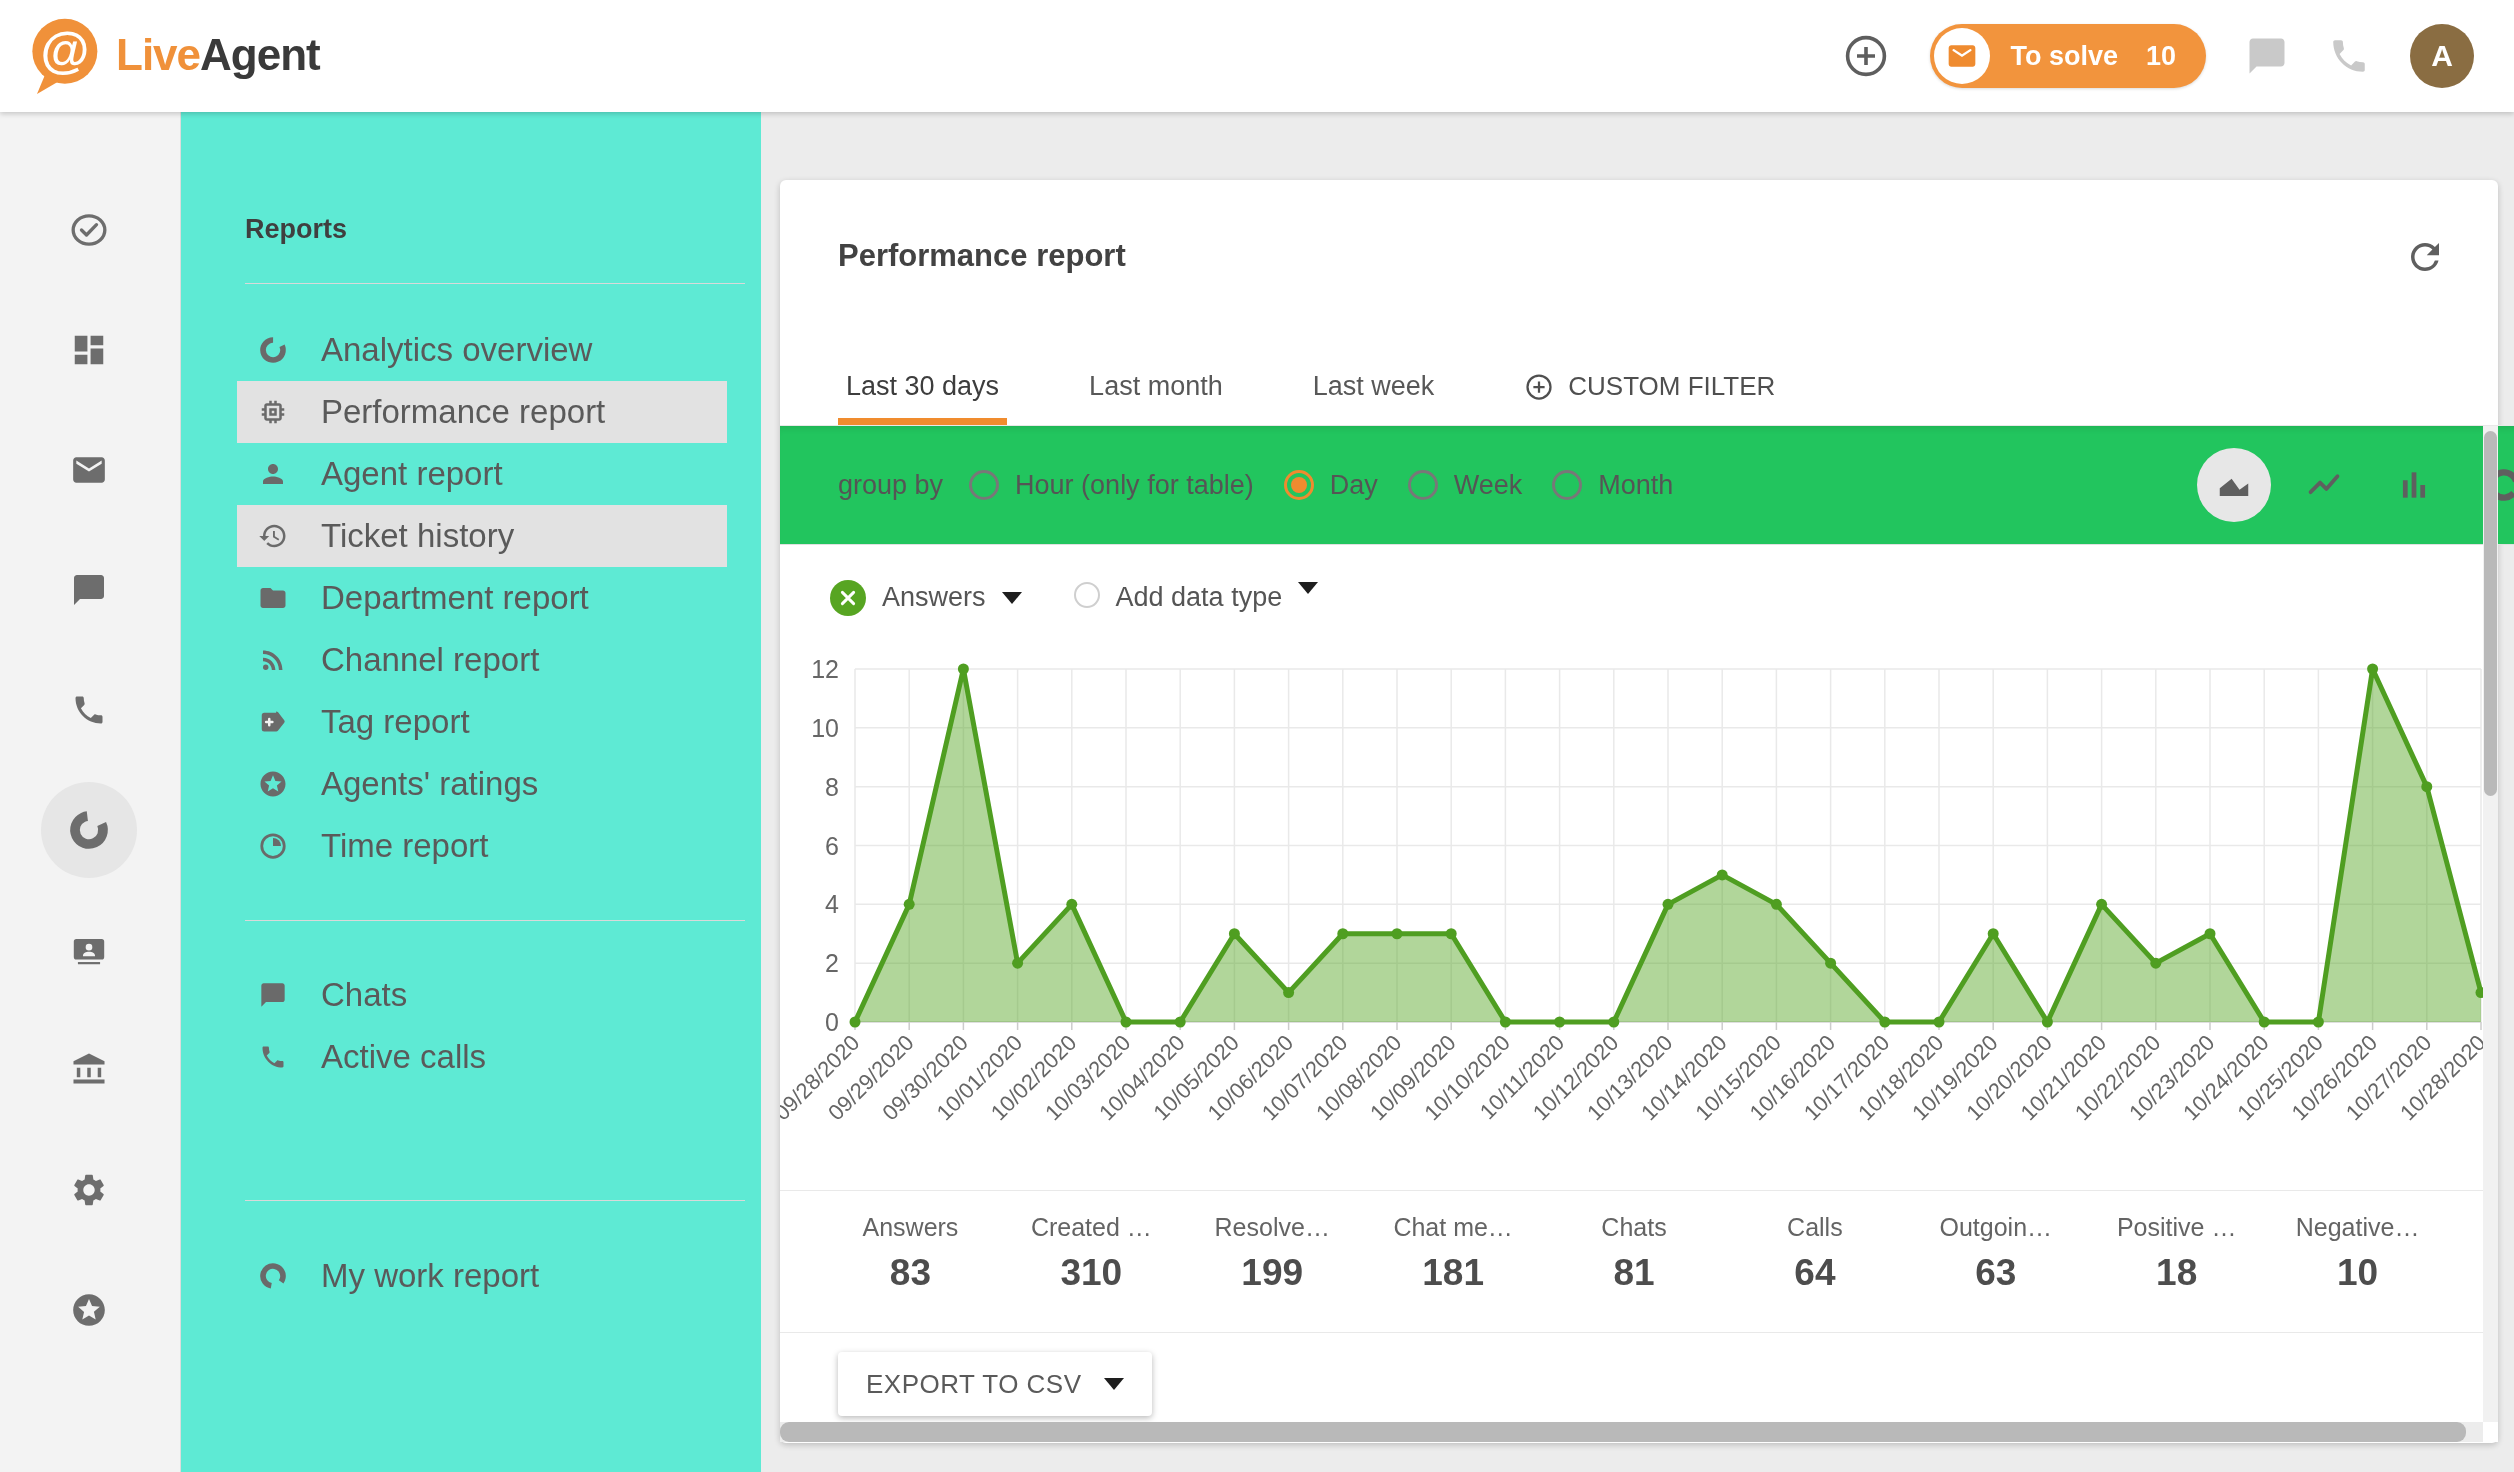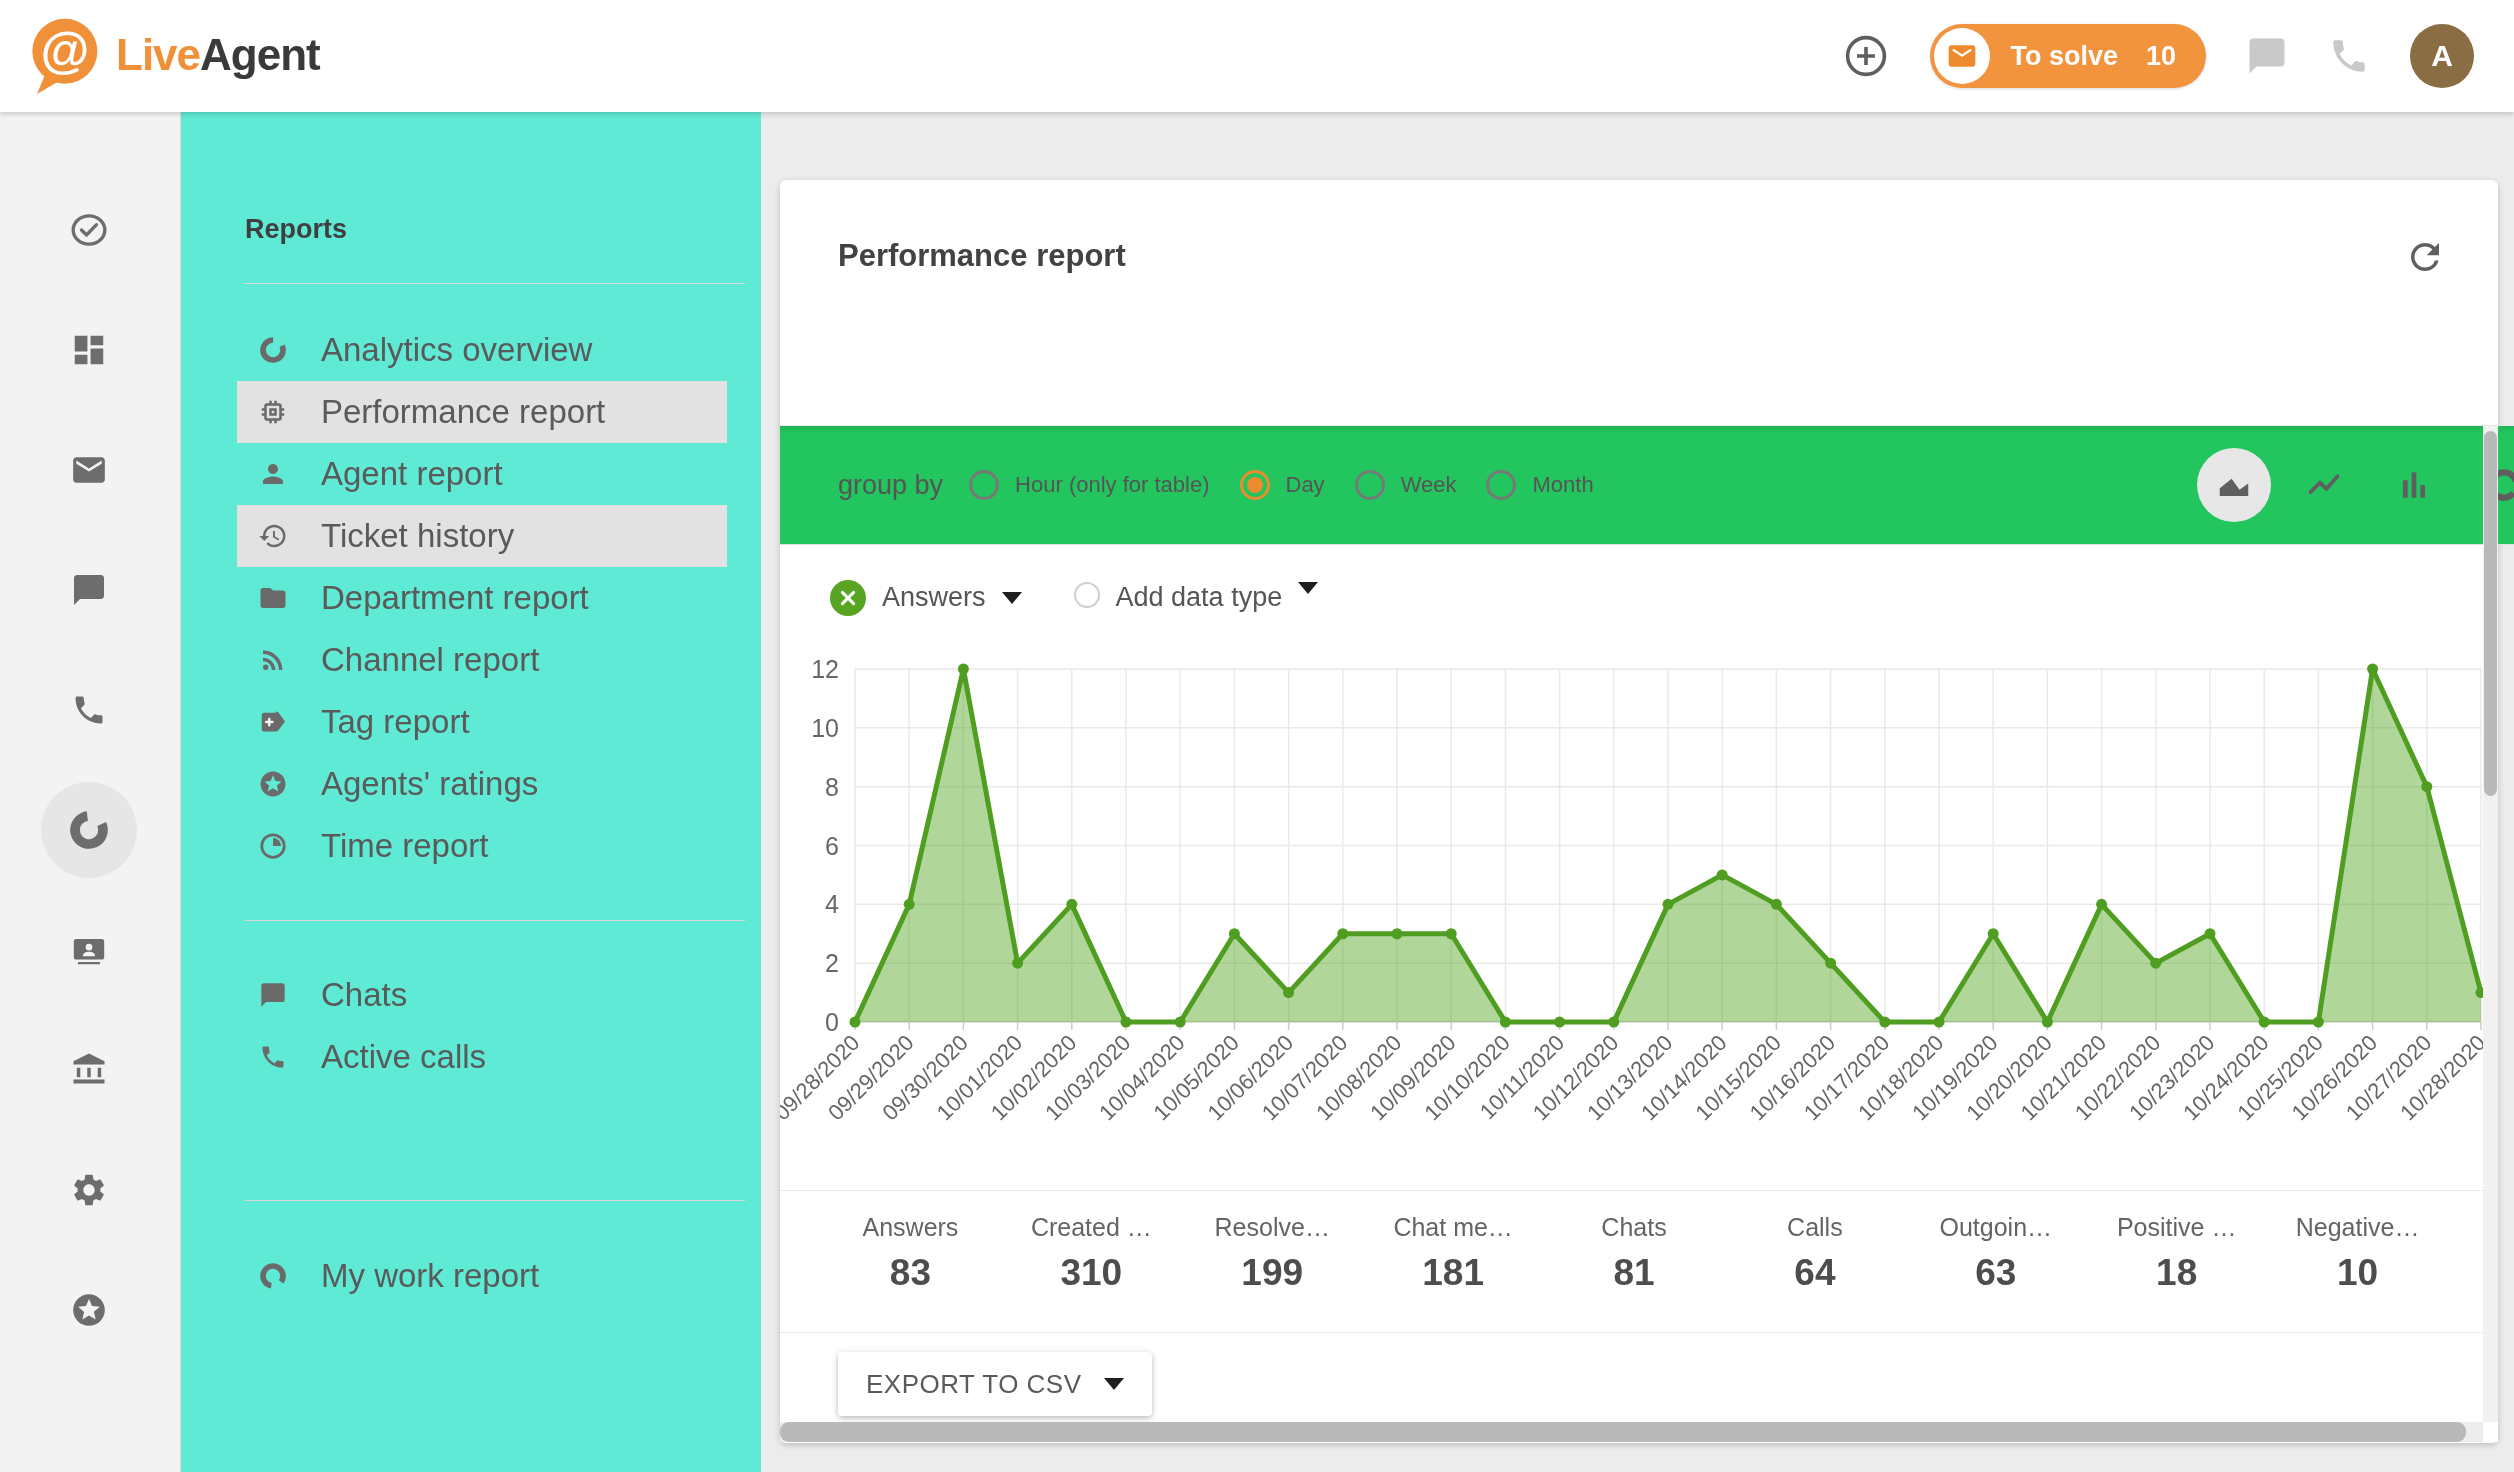--- a/index.html
+++ b/index.html
@@ -52,21 +52,21 @@
   .custom-filter { display:flex; align-items:center; gap:14px; font-size:26px; color:#4f4f4f; cursor:pointer; padding:0 8px; border-bottom:7px solid transparent; }
 
   .group-bar { position:absolute; left:0; top:245px; width:1811px; height:120px; background:#22c55e;
     border-top:1px solid #e8e8e8; border-bottom:1px solid #e0e0e0; box-shadow:inset 0 7px 7px -5px rgba(0,0,0,.10); }
   .group-left { position:absolute; left:58px; top:0; height:118px; display:flex; align-items:center; gap:30px; }
   .group-label { font-size:27px; color:#555555; margin-right:-4px; }
   .radio-opt { display:flex; align-items:center; gap:16px; cursor:pointer; }
   .radio { width:30px; height:30px; border-radius:50%; border:3px solid #787878; position:relative; flex:none; }
   .radio.selected { border-color:#ef8b2f; }
   .radio.selected::after { content:""; position:absolute; inset:4px; border-radius:50%; background:#ef8b2f; }
-  .radio-label { font-size:22px; color:#555555; }
+  .radio-label { font-size:27px; color:#555555; }
   .chart-type-group { position:absolute; right:50px; top:22px; display:flex; gap:16px; }
   .ct-btn { width:74px; height:74px; border:none; background:none; border-radius:50%; cursor:pointer;
     display:flex; align-items:center; justify-content:center; color:#5f5f5f; }
   .ct-btn.active { background:#e7e7e7; }
 
   .chip-row { position:absolute; left:50px; top:365px; height:105px; display:flex; align-items:center; }
   .series-chip { display:flex; align-items:center; gap:16px; cursor:pointer; }
   .chip-x { width:36px; height:36px; border-radius:50%; background:#57a522; display:flex; align-items:center; justify-content:center; }
   .chip-label { font-size:27px; color:#555555; }
   .caret { width:0; height:0; border-left:10px solid transparent; border-right:10px solid transparent; border-top:12px solid #1e1e1e; }
@@ -348,20 +348,34 @@
 
       <h1 class="card-title">Performance report</h1>
       <button class="refresh-btn">
         <span>
           <svg width="42" height="42" viewBox="0 0 24 24" fill="currentColor">
               <path d="M17.65 6.35A7.96 7.96 0 0 0 12 4c-4.42 0-7.99 3.58-7.99 8s3.57 8 7.99 8c3.73 0 6.84-2.55 7.73-6h-2.08A5.99 5.99 0 0 1 12 18c-3.31 0-6-2.69-6-6s2.69-6 6-6c1.66 0 3.14.69 4.22 1.78L13 11h7V4l-2.35 2.35z"></path>
             </svg>
         </span>
       </button>
 
+      <div class="tabs">
+        <div class="tab active">Last 30 days</div>
+        <div class="tab">Last month</div>
+        <div class="tab">Last week</div>
+        <div class="custom-filter">
+          <span>
+            <svg width="30" height="30" viewBox="0 0 24 24" fill="none" stroke="#4f4f4f" stroke-width="1.8">
+                <circle cx="12" cy="12" r="9.2"></circle>
+                <path d="M12 7.5v9M7.5 12h9"></path>
+              </svg>
+          </span>
+          <span>CUSTOM FILTER</span>
+        </div>
+      </div>
 
       <div class="group-bar">
         <div class="group-left">
           <span class="group-label">group by</span>
           <div class="radio-opt">
             <span class="radio"></span>
             <span class="radio-label">Hour (only for table)</span>
           </div>
           <div class="radio-opt">
             <span class="radio selected"></span>

